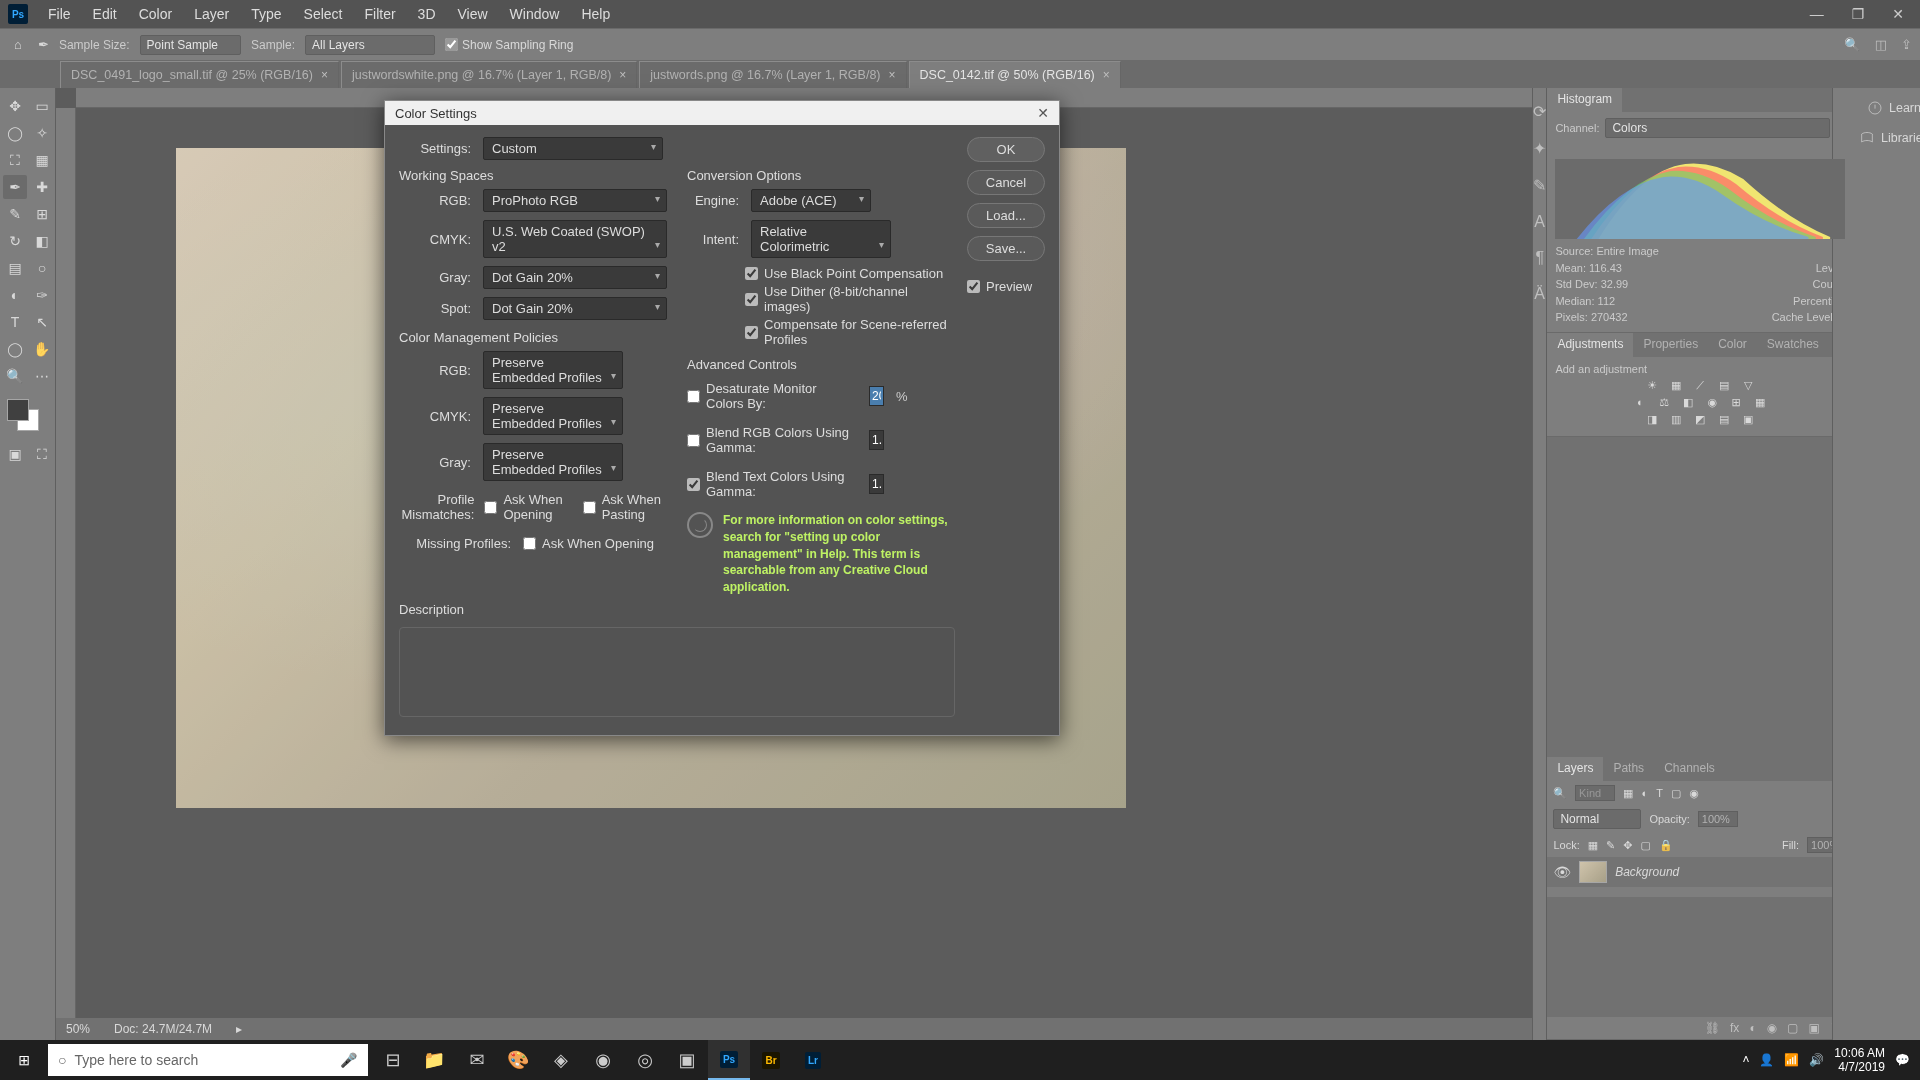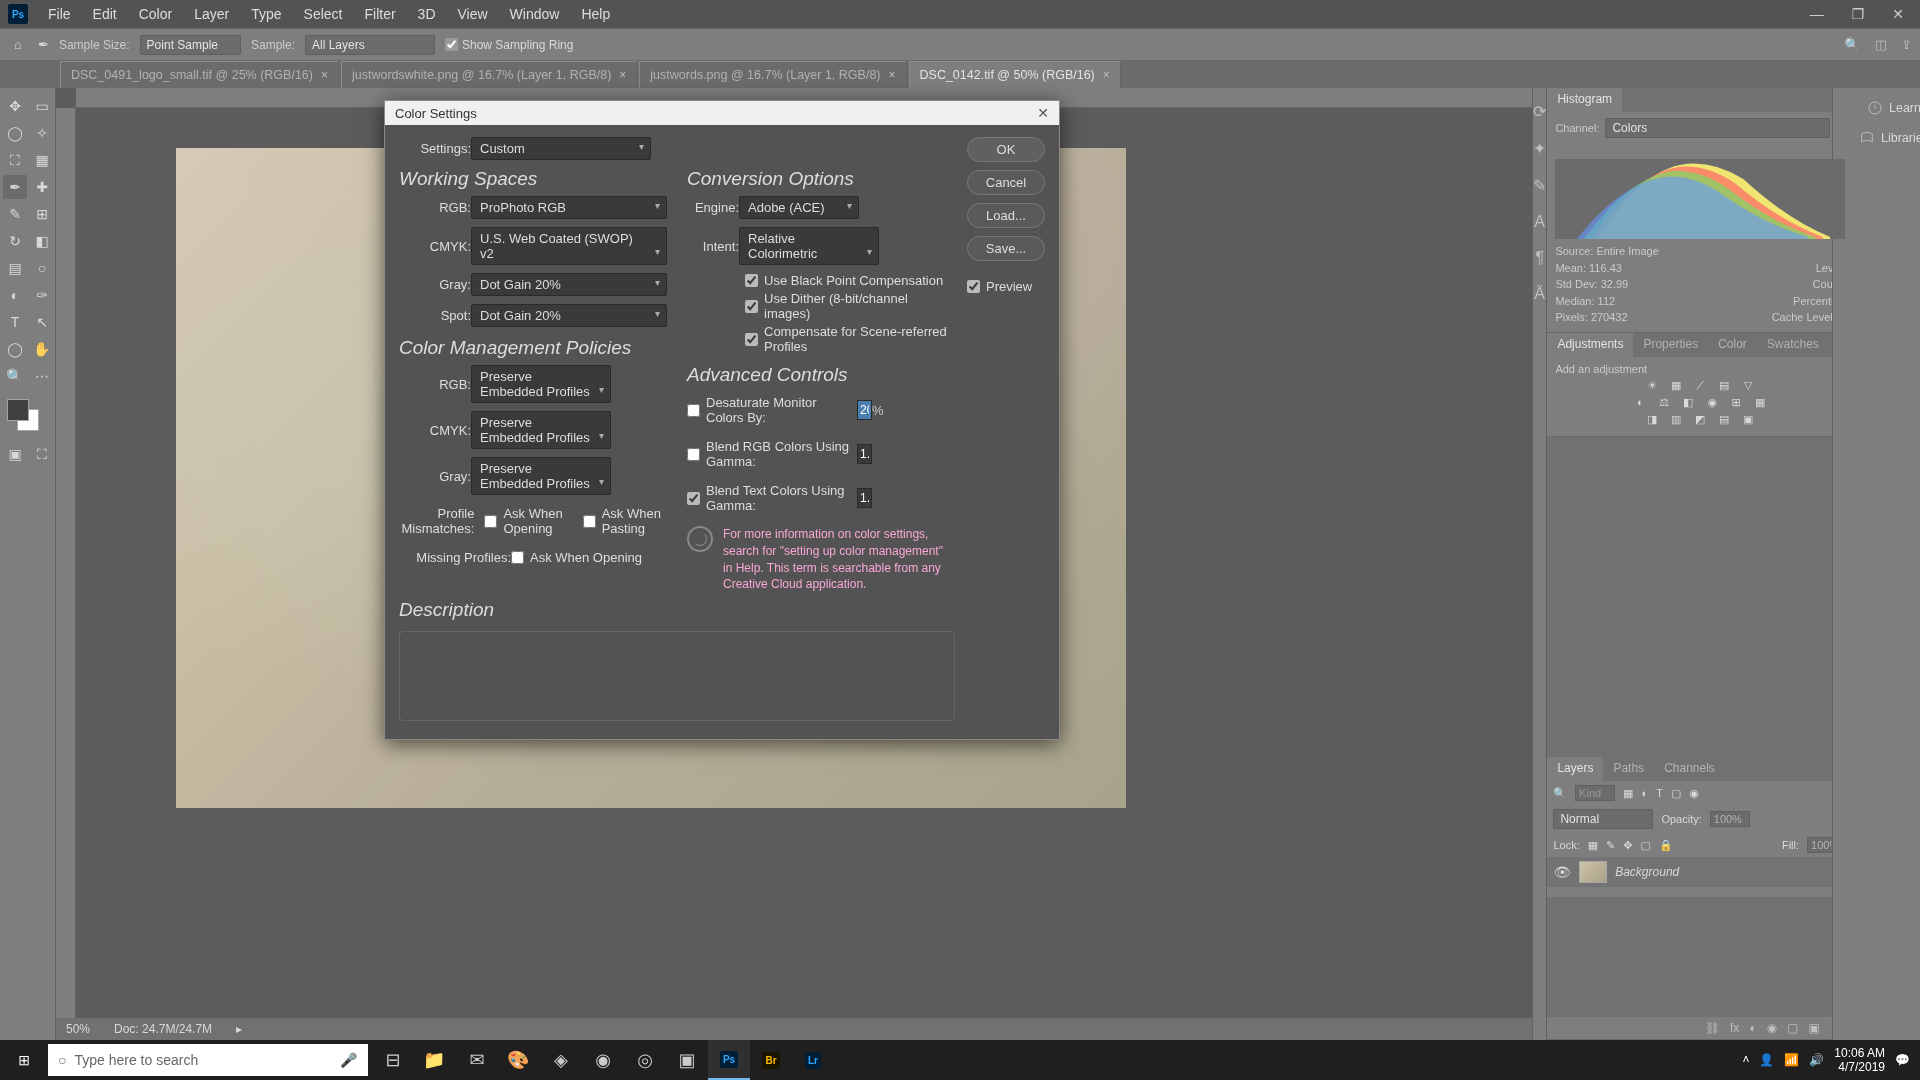--- a/index.html
+++ b/index.html
@@ -76,36 +76,36 @@
 
 .dim { position: absolute; inset: 28px 0 40px 0; background: rgba(255,255,255,0.25); pointer-events: none; z-index: 50; }
 .dialog { position: absolute; top: 100px; left: 384px; width: 676px; background: #535353; border: 1px solid #888; box-shadow: 0 4px 20px rgba(0,0,0,0.6); z-index: 100; font-size: 13px; }
 .dialog-titlebar { background: #f0f0f0; color: #333; padding: 4px 10px; display: flex; align-items: center; justify-content: space-between; font-size: 13px; }
 .dialog-titlebar .close { cursor: pointer; font-size: 14px; color: #555; }
 .dialog-body { padding: 12px 14px 18px; display: flex; gap: 12px; }
 .dlg-main { flex: 1; }
 .dlg-buttons { width: 78px; display: flex; flex-direction: column; gap: 8px; }
 .dlg-btn { background: #5a5a5a; border: 1px solid #777; border-radius: 14px; padding: 4px 0; text-align: center; color: #ddd; cursor: pointer; font-size: 13px; }
 .dlg-btn.primary { background: #606060; }
-.dlg-row { display: flex; align-items: center; margin-bottom: 8px; gap: 0; }
+.dlg-row { display: flex; align-items: center; margin-bottom: 8px; gap: 12px; }
 .dlg-label { width: 72px; text-align: right; color: #ddd; font-size: 13px; }
 .dlg-select { flex: 1; background: #3a3a3a; border: 1px solid #2a2a2a; color: #ddd; padding: 3px 20px 3px 8px; font-size: 13px; border-radius: 2px; position: relative; }
 .dlg-select::after { content: '▾'; position: absolute; right: 6px; color: #aaa; font-size: 10px; }
 .dlg-section { margin-bottom: 10px; }
-.section-title { color: #ddd; font-size: 19px; margin-bottom: 6px; font-style: italic; }
+.section-title { color: #ddd; font-size: 13px; margin-bottom: 6px; }
 .two-col { display: flex; gap: 20px; }
 .two-col > div { flex: 1; }
 .dlg-check { display: flex; align-items: center; gap: 6px; font-size: 13px; color: #ddd; margin: 3px 0; }
 .dlg-check input { accent-color: #bbb; width: 13px; height: 13px; }
 .dlg-num { background: #3a3a3a; border: 1px solid #2a2a2a; color: #fff; width: 15px; text-align: center; padding: 2px; font-size: 12px; }
 .dlg-num.sel { background: #4a7eae; }
 .info-row { display: flex; gap: 10px; align-items: flex-start; margin-top: 8px; }
 .info-icon { width: 26px; height: 26px; border: 2px solid #888; border-radius: 50%; flex-shrink: 0; position: relative; }
 .info-icon::after { content: ''; position: absolute; top: 4px; left: 4px; right: 4px; bottom: 4px; border: 1px solid #888; border-radius: 50%; border-top-color: transparent; border-left-color: transparent; }
-.info-text { font-size: 12px; color: #f9a8d4; line-height: 1.4; }
+.info-text { font-size: 12px; color: #bef264; line-height: 1.4; font-weight: bold; }
 .desc-box { border: 1px solid #666; border-radius: 4px; height: 90px; margin-top: 10px; padding: 6px; }
 
 
 .taskbar { position: absolute; bottom: 0; left: 0; right: 0; height: 40px; background: #1f1f1f; display: flex; align-items: center; }
 .start-btn { width: 48px; height: 40px; display: flex; align-items: center; justify-content: center; color: #fff; cursor: pointer; }
 .search-box { width: 320px; height: 32px; background: #fff; display: flex; align-items: center; padding: 0 10px; color: #666; font-size: 14px; gap: 8px; margin-right: 4px; }
 .search-box .mic { margin-left: auto; }
 .task-icon { width: 42px; height: 40px; display: flex; align-items: center; justify-content: center; cursor: pointer; font-size: 18px; }
 .task-icon.active { border-bottom: 2px solid #76b9ed; background: rgba(255,255,255,0.08); }
 .tray { margin-left: auto; display: flex; align-items: center; gap: 10px; padding-right: 10px; color: #fff; font-size: 12px; }
@@ -310,21 +310,21 @@
         <div class="layer-controls">
           <span>🔍</span>
           <input type="text" placeholder="Kind" style="">
           <span>▦</span>
           <span>◐</span>
           <span>T</span>
           <span>▢</span>
           <span>◉</span>
         </div>
         <div class="layer-controls">
-          <div class="options-select" style="width:100px">Normal</div>
+          <div class="options-select" style="width:88px">Normal</div>
           <span>Opacity:</span>
           <input type="text" value="100%" style="">
         </div>
         <div class="layer-controls">
           <span>Lock:</span>
           <span>▦</span>
           <span>✎</span>
           <span>✥</span>
           <span>▢</span>
           <span>🔒</span>

